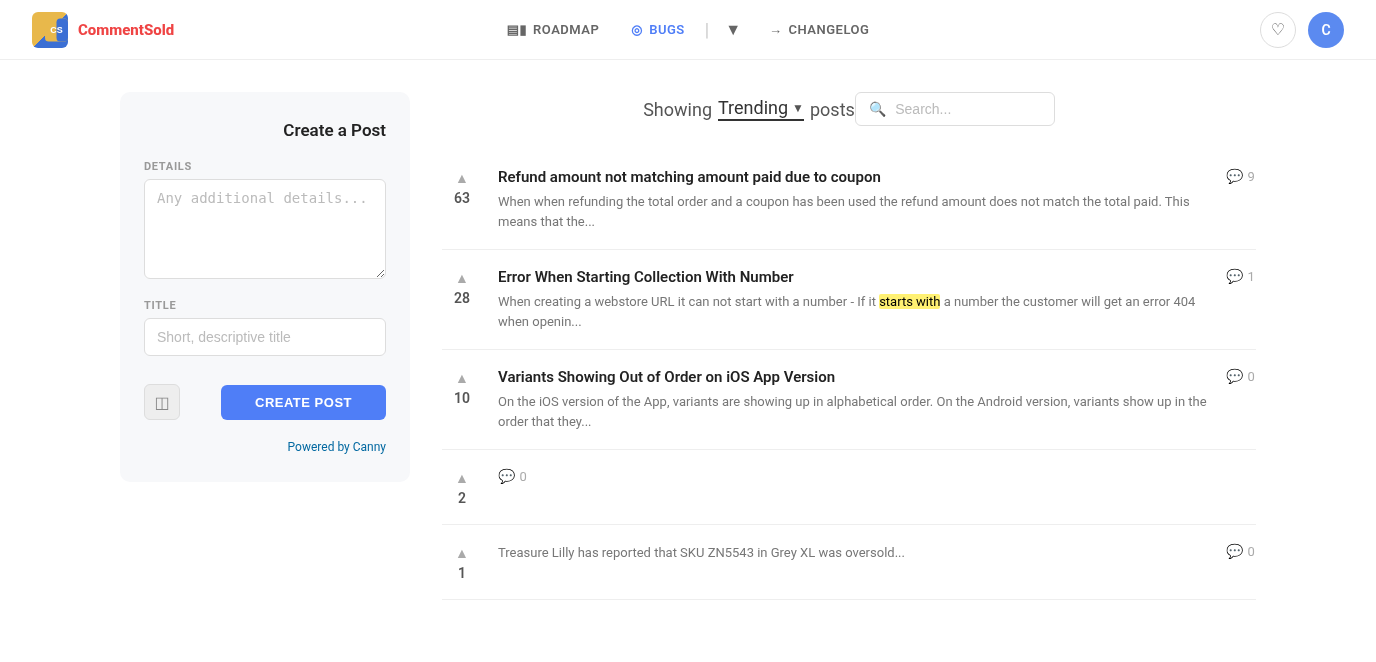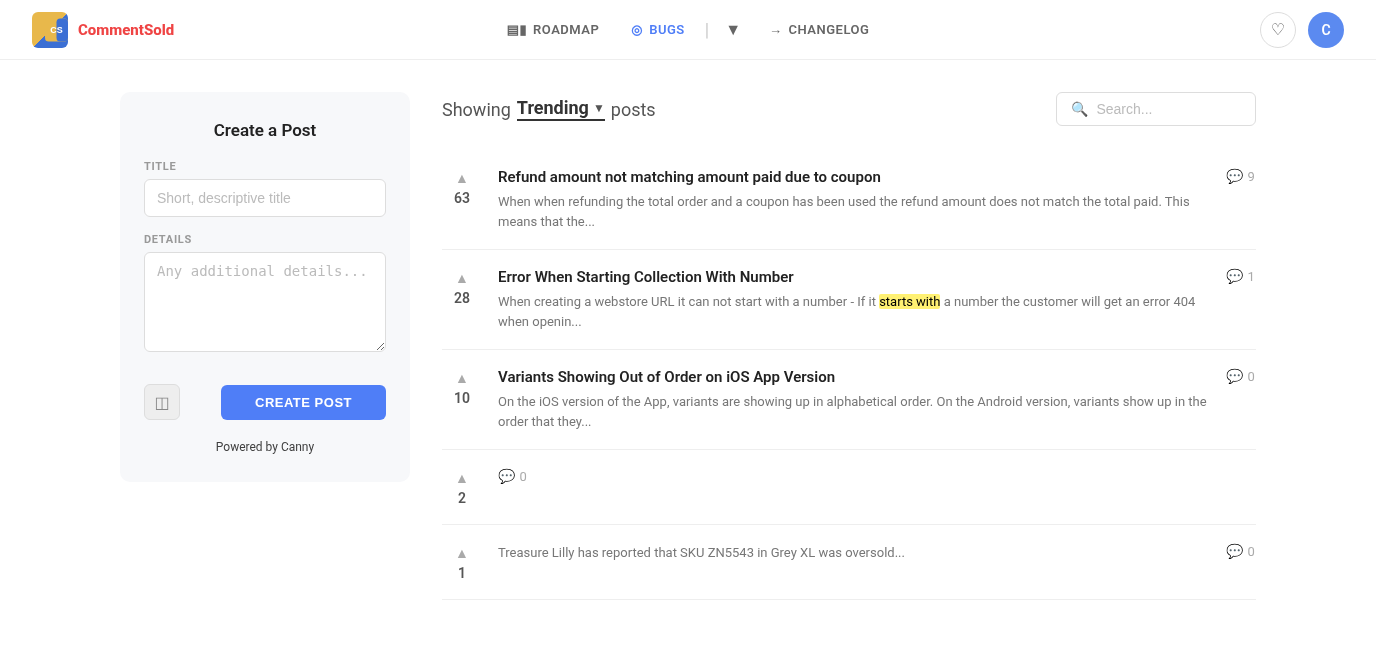--- a/index.html
+++ b/index.html
@@ -122,21 +122,21 @@
 
     
     .create-post-panel {
       width: 290px;
       flex-shrink: 0;
       background: #f7f8fa;
       border-radius: 10px;
       padding: 28px 24px;
       display: flex;
       flex-direction: column;
-      align-items: center;
+      align-items: flex-end;
       height: fit-content;
     }
     .create-post-title {
       font-size: 17px;
       font-weight: 600;
       margin-bottom: 20px;
       color: #222;
     }
     .form-group {
       width: 100%;
@@ -203,47 +203,47 @@
       border-radius: 6px;
       font-size: 13px;
       font-weight: 700;
       letter-spacing: 0.5px;
       text-transform: uppercase;
       cursor: pointer;
     }
     .powered-by {
       margin-top: 20px;
       font-size: 12px;
-      color: #404040;
+      color: #0369a1;
     }
 
     
     .posts-area {
       flex: 1;
     }
     .posts-header {
       display: flex;
       align-items: center;
-      justify-content: space-between;
+      justify-content: center;
       margin-bottom: 24px;
     }
     .showing-label {
       font-size: 18px;
       color: #555;
       display: flex;
       align-items: center;
       gap: 6px;
     }
     .trending-dropdown {
       display: flex;
       align-items: center;
       gap: 4px;
       font-size: 18px;
       color: #333;
-      font-weight: 700;
+      font-weight: 400;
       border-bottom: 2px solid #333;
       cursor: pointer;
       padding-bottom: 1px;
     }
     .chevron-icon { font-size: 12px; color: #555; }
     .search-box {
       display: flex;
       align-items: center;
       gap: 8px;
       border: 1px solid #ddd;
@@ -367,27 +367,27 @@
     </div>
   </div>
 </header>
 
 <div class="main">
 
   <aside class="create-post-panel">
     <h2 class="create-post-title">Create a Post</h2>
 
     <div class="form-group">
+      <label class="form-label">DETAILS</label>
+      <textarea class="form-textarea" placeholder="Any additional details..." style=""></textarea>
+    </div>
+
+    <div class="form-group">
       <label class="form-label">TITLE</label>
       <input class="form-input" type="text" placeholder="Short, descriptive title" style="">
-    </div>
-
-    <div class="form-group">
-      <label class="form-label">DETAILS</label>
-      <textarea class="form-textarea" placeholder="Any additional details..." style=""></textarea>
     </div>
 
     <div class="form-actions">
       <button class="image-btn">
         <span>◫</span>
       </button>
       <button class="create-post-btn">CREATE POST</button>
     </div>
 
     <p class="powered-by">Powered by Canny</p>

